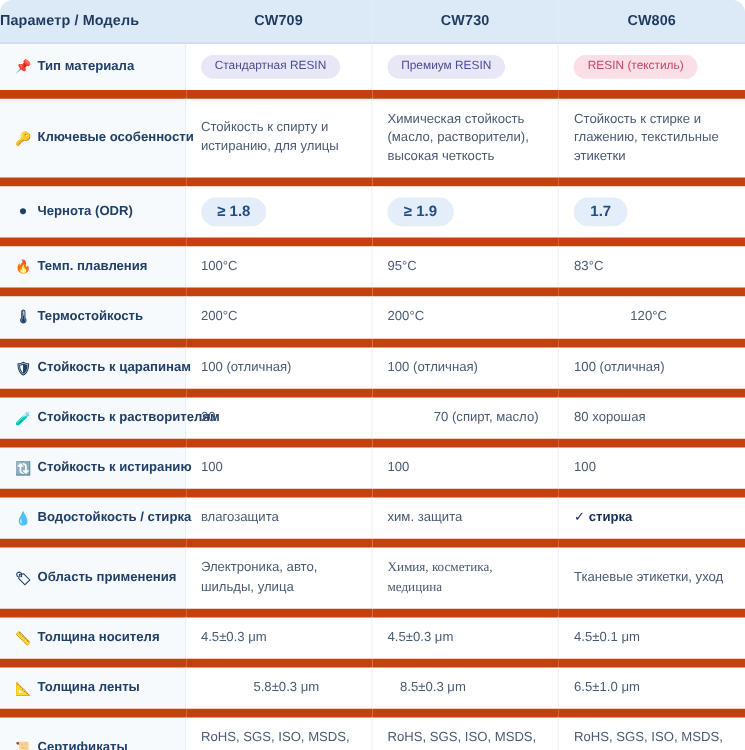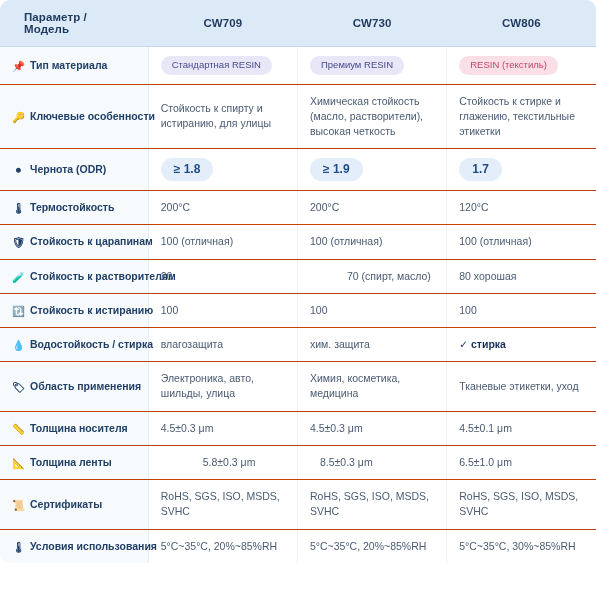--- a/index.html
+++ b/index.html
@@ -22,37 +22,37 @@
   }
   col.c-param{width:148px;}
   col.c-model{width:149px;}
 
   
   thead th{
     background:#dce9f7;
     color:#1f3a5f;
     font-size:11.5px;
     font-weight:bold;
-    padding:11px 24px;
+    padding:11px 0;
     text-align:center;
     border-bottom:1px solid #c3d9ef;
     vertical-align:middle;
     letter-spacing:.1px;
   }
   thead th.param-head{
     text-align:left;
     background:#dce9f7;
   }
 
   
   tbody td{
     font-size:10.5px;
     color:#4a5b73;
     padding:9px 12px;
-    border-bottom:1px solid #c2410c;
+    border-bottom:7px solid #c2410c;
     border-right:1px solid #eef2f7;
     vertical-align:middle;
     line-height:1.45;
     background:#ffffff;
   }
   tbody td:last-child{border-right:none;}
   tbody tr:last-child td{border-bottom:none;}
 
   td.param{
     background:#f7fafd;
@@ -126,24 +126,30 @@
 высокая четкость</span></td>
           <td class="multi"><span style="white-space: pre-line;">Стойкость к стирке и глажению, текстильные этикетки</span></td>
         </tr>
         <tr>
           <td class="param"><span class="ic">⚫</span><span class="lbl">Чернота (ODR)</span></td>
           <td><span class="pill blue">≥ 1.8</span></td>
           <td><span class="pill blue">≥ 1.9</span></td>
           <td><span class="pill blue">1.7</span></td>
         </tr>
         <tr>
+          <td class="param"><span class="ic">🔥</span><span class="lbl">Темп. плавления</span></td>
+          <td class="multi"><span style="white-space: pre-line;">100°C</span></td>
+          <td class="multi"><span style="white-space: pre-line;">95°C</span></td>
+          <td class="multi"><span style="white-space: pre-line;">83°C</span></td>
+        </tr>
+        <tr>
           <td class="param"><span class="ic">🌡</span><span class="lbl">Термостойкость</span></td>
           <td class="multi"><span style="white-space: pre-line;">200°C</span></td>
           <td class="multi"><span style="white-space: pre-line;">200°C</span></td>
-          <td class="multi"><span style="white-space: pre-line;">120°C</span></td>
+          <td class="multi"><span style="white-space: pre-line; margin-left: 45px;">120°C</span></td>
         </tr>
         <tr>
           <td class="param"><span class="ic">🛡</span><span class="lbl">Стойкость к царапинам</span></td>
           <td class="multi"><span style="white-space: pre-line;">100 (отличная)</span></td>
           <td class="multi"><span style="white-space: pre-line;">100 (отличная)</span></td>
           <td class="multi"><span style="white-space: pre-line;">100 (отличная)</span></td>
         </tr>
         <tr>
           <td class="param"><span class="ic">🧪</span><span class="lbl">Стойкость к растворителям</span></td>
           <td class="multi"><span style="white-space: pre-line;">20</span></td>
@@ -158,21 +164,21 @@
         </tr>
         <tr>
           <td class="param"><span class="ic">💧</span><span class="lbl">Водостойкость / стирка</span></td>
           <td class="multi"><span style="white-space: pre-line;">влагозащита</span></td>
           <td class="multi"><span style="white-space: pre-line;">хим. защита</span></td>
           <td><span class="strong-dark">✓ стирка</span></td>
         </tr>
         <tr>
           <td class="param"><span class="ic">🏷</span><span class="lbl">Область применения</span></td>
           <td class="multi"><span style="white-space: pre-line;">Электроника, авто, шильды, улица</span></td>
-          <td class="multi"><span style="white-space: pre-line;">Химия, косметика, медицина</span></td>
+          <td class="multi"><span style="white-space: pre-line; font-family: Liberation Serif, serif;">Химия, косметика, медицина</span></td>
           <td class="multi"><span style="white-space: pre-line;">Тканевые этикетки, уход</span></td>
         </tr>
         <tr>
           <td class="param"><span class="ic">📏</span><span class="lbl">Толщина носителя</span></td>
           <td class="multi"><span style="white-space: pre-line;">4.5±0.3 μm</span></td>
           <td class="multi"><span style="white-space: pre-line;">4.5±0.3 μm</span></td>
           <td class="multi"><span style="white-space: pre-line;">4.5±0.1 μm</span></td>
         </tr>
         <tr>
           <td class="param"><span class="ic">📐</span><span class="lbl">Толщина ленты</span></td>

